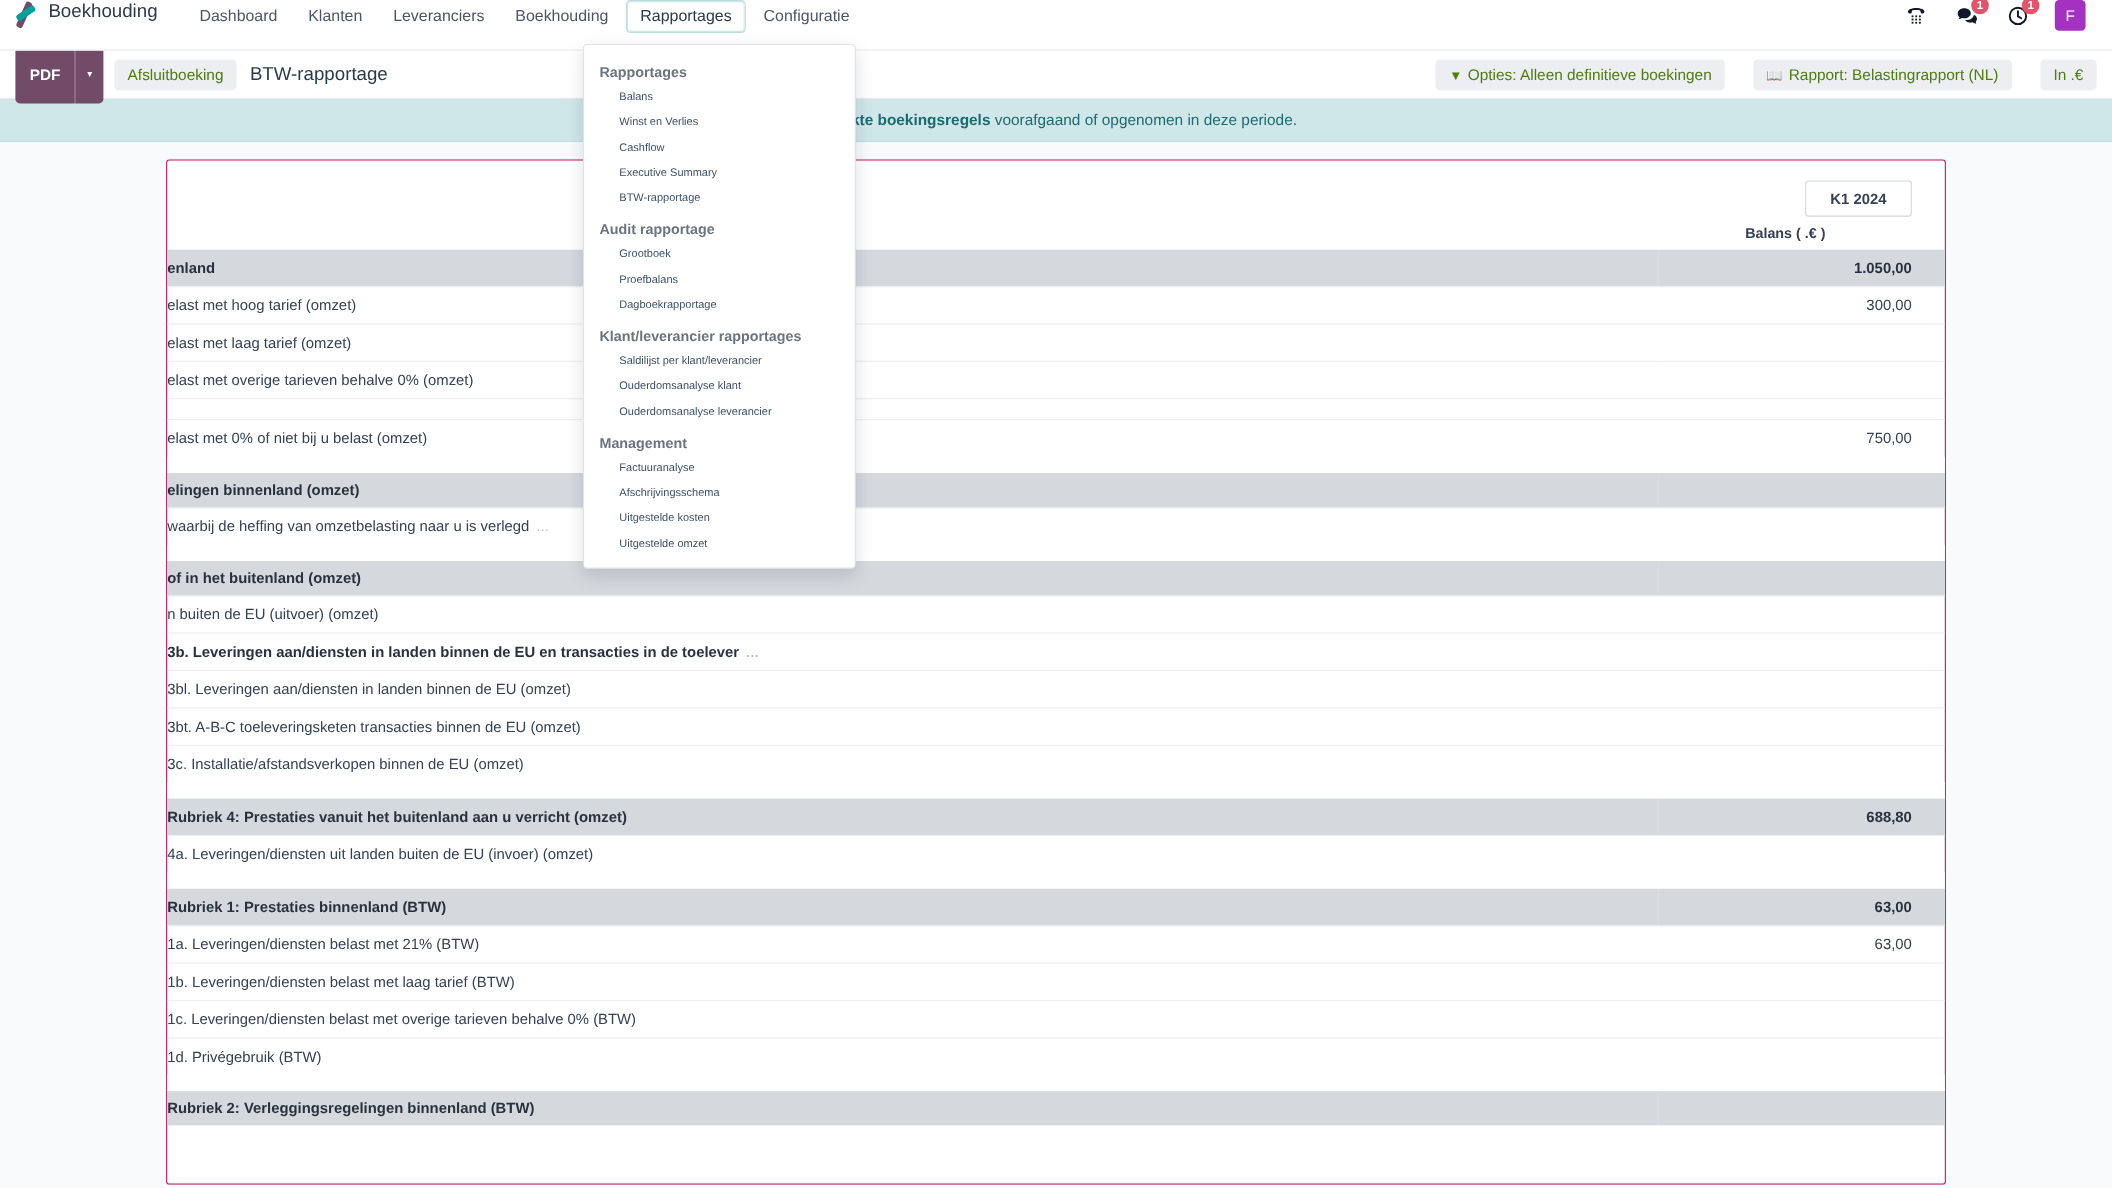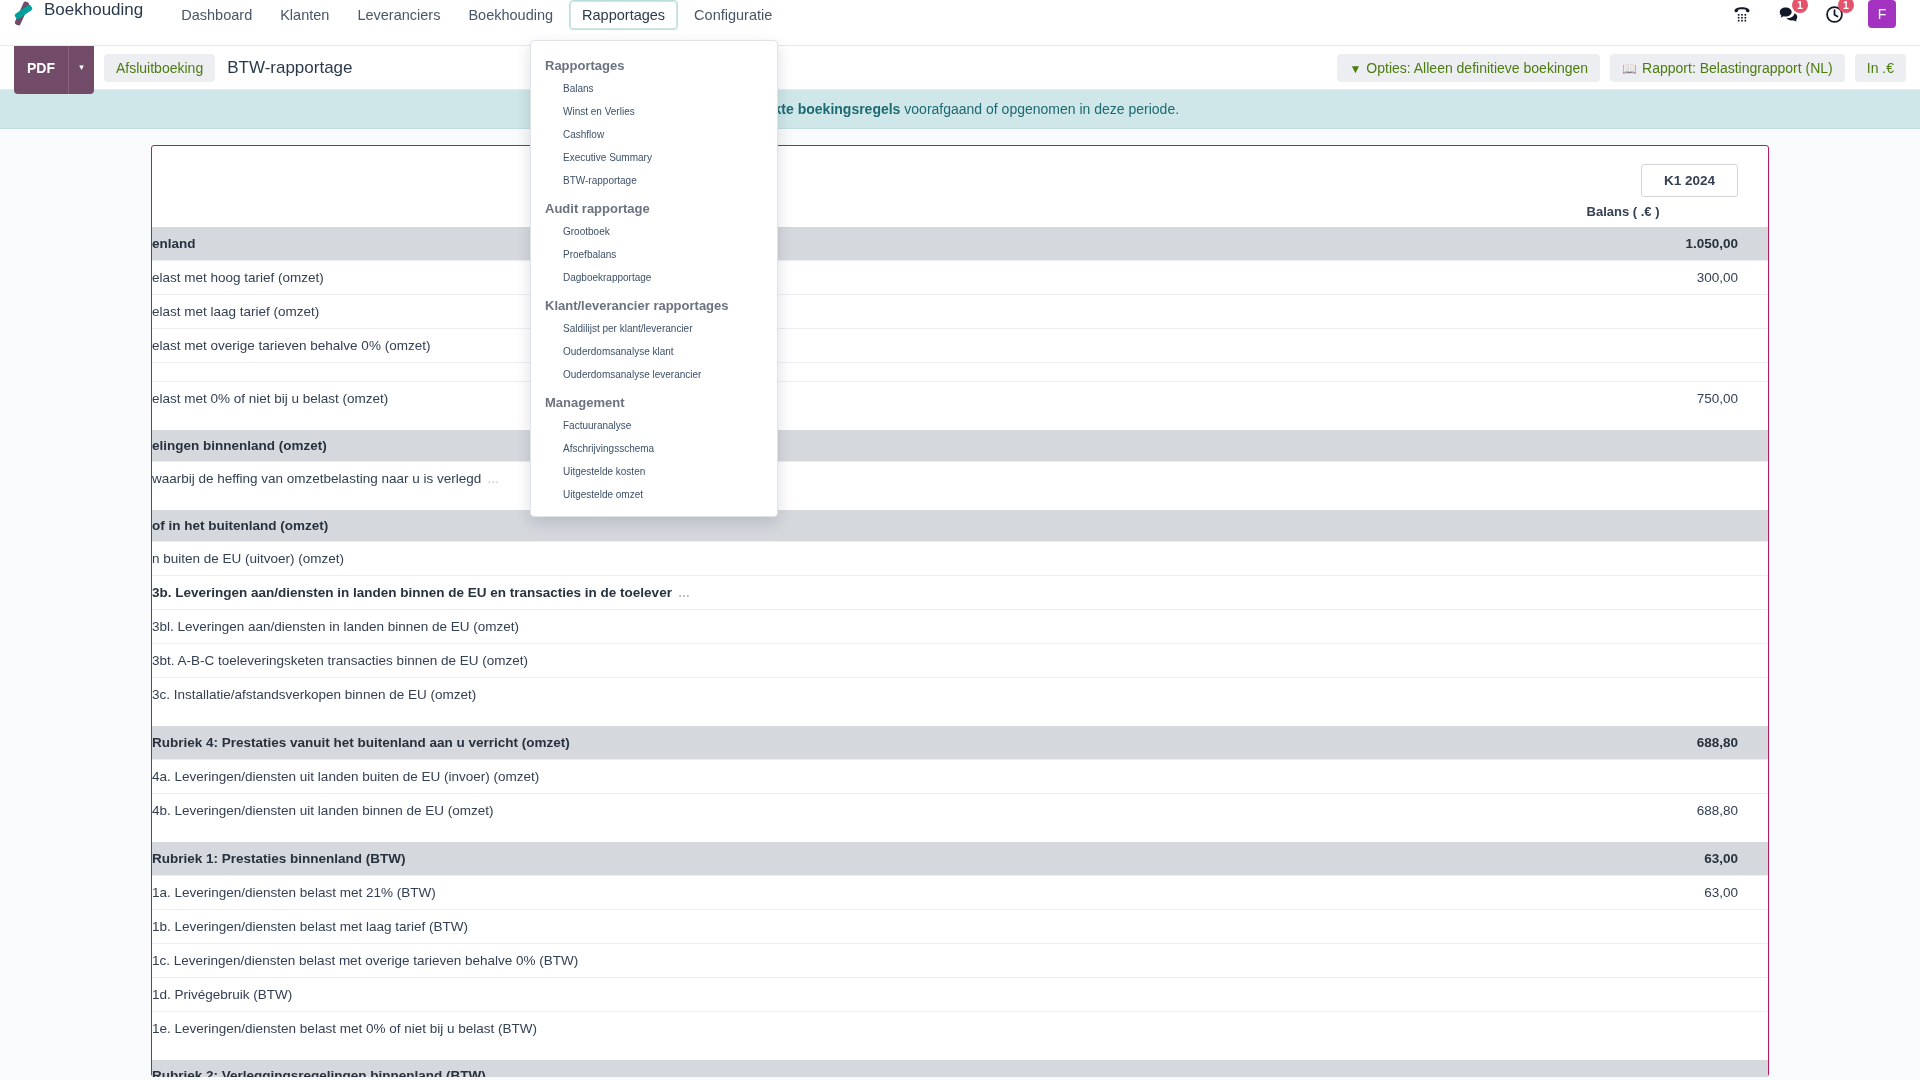--- a/index.html
+++ b/index.html
@@ -149,21 +149,21 @@
   .panel-title {
     font-size: 17px;
     color: #2b3a4b;
     margin-left: 2px;
     white-space: nowrap;
   }
   .panel-right {
     margin-left: auto;
     display: flex;
     align-items: center;
-    gap: 10px;
+    gap: 26px;
   }
   .btn-soft .gi { margin-right: 5px; font-size: 12px; }
 
   
   .alert {
     background: #cfe7e9;
     color: #1c6a72;
     font-size: 14px;
     padding: 11px 16px;
     text-align: center;
@@ -425,24 +425,20 @@
             <td colspan="2"></td>
           </tr>
           <tr class="group-row">
             <td class="lbl ind1">Rubriek 4: Prestaties vanuit het buitenland aan u verricht (omzet)</td>
             <td class="val">688,80</td>
           </tr>
           <tr class="line-row">
             <td class="lbl ind2">4a. Leveringen/diensten uit landen buiten de EU (invoer) (omzet)</td>
             <td class="val"></td>
           </tr>
-          <tr class="line-row">
-            <td class="lbl ind2">4b. Leveringen/diensten uit landen binnen de EU (omzet)</td>
-            <td class="val">688,80</td>
-          </tr>
           <tr class="spacer-row">
             <td colspan="2"></td>
           </tr>
           <tr class="group-row">
             <td class="lbl ind1">Rubriek 1: Prestaties binnenland (BTW)</td>
             <td class="val">63,00</td>
           </tr>
           <tr class="line-row">
             <td class="lbl ind2">1a. Leveringen/diensten belast met 21% (BTW)</td>
             <td class="val">63,00</td>
@@ -450,24 +446,20 @@
           <tr class="line-row">
             <td class="lbl ind2">1b. Leveringen/diensten belast met laag tarief (BTW)</td>
             <td class="val"></td>
           </tr>
           <tr class="line-row">
             <td class="lbl ind2">1c. Leveringen/diensten belast met overige tarieven behalve 0% (BTW)</td>
             <td class="val"></td>
           </tr>
           <tr class="line-row">
             <td class="lbl ind2">1d. Privégebruik (BTW)</td>
-            <td class="val"></td>
-          </tr>
-          <tr class="line-row">
-            <td class="lbl ind2">1e. Leveringen/diensten belast met 0% of niet bij u belast (BTW)</td>
             <td class="val"></td>
           </tr>
           <tr class="spacer-row">
             <td colspan="2"></td>
           </tr>
           <tr class="group-row">
             <td class="lbl ind1">Rubriek 2: Verleggingsregelingen binnenland (BTW)</td>
             <td class="val"></td>
           </tr>
         </tbody>

